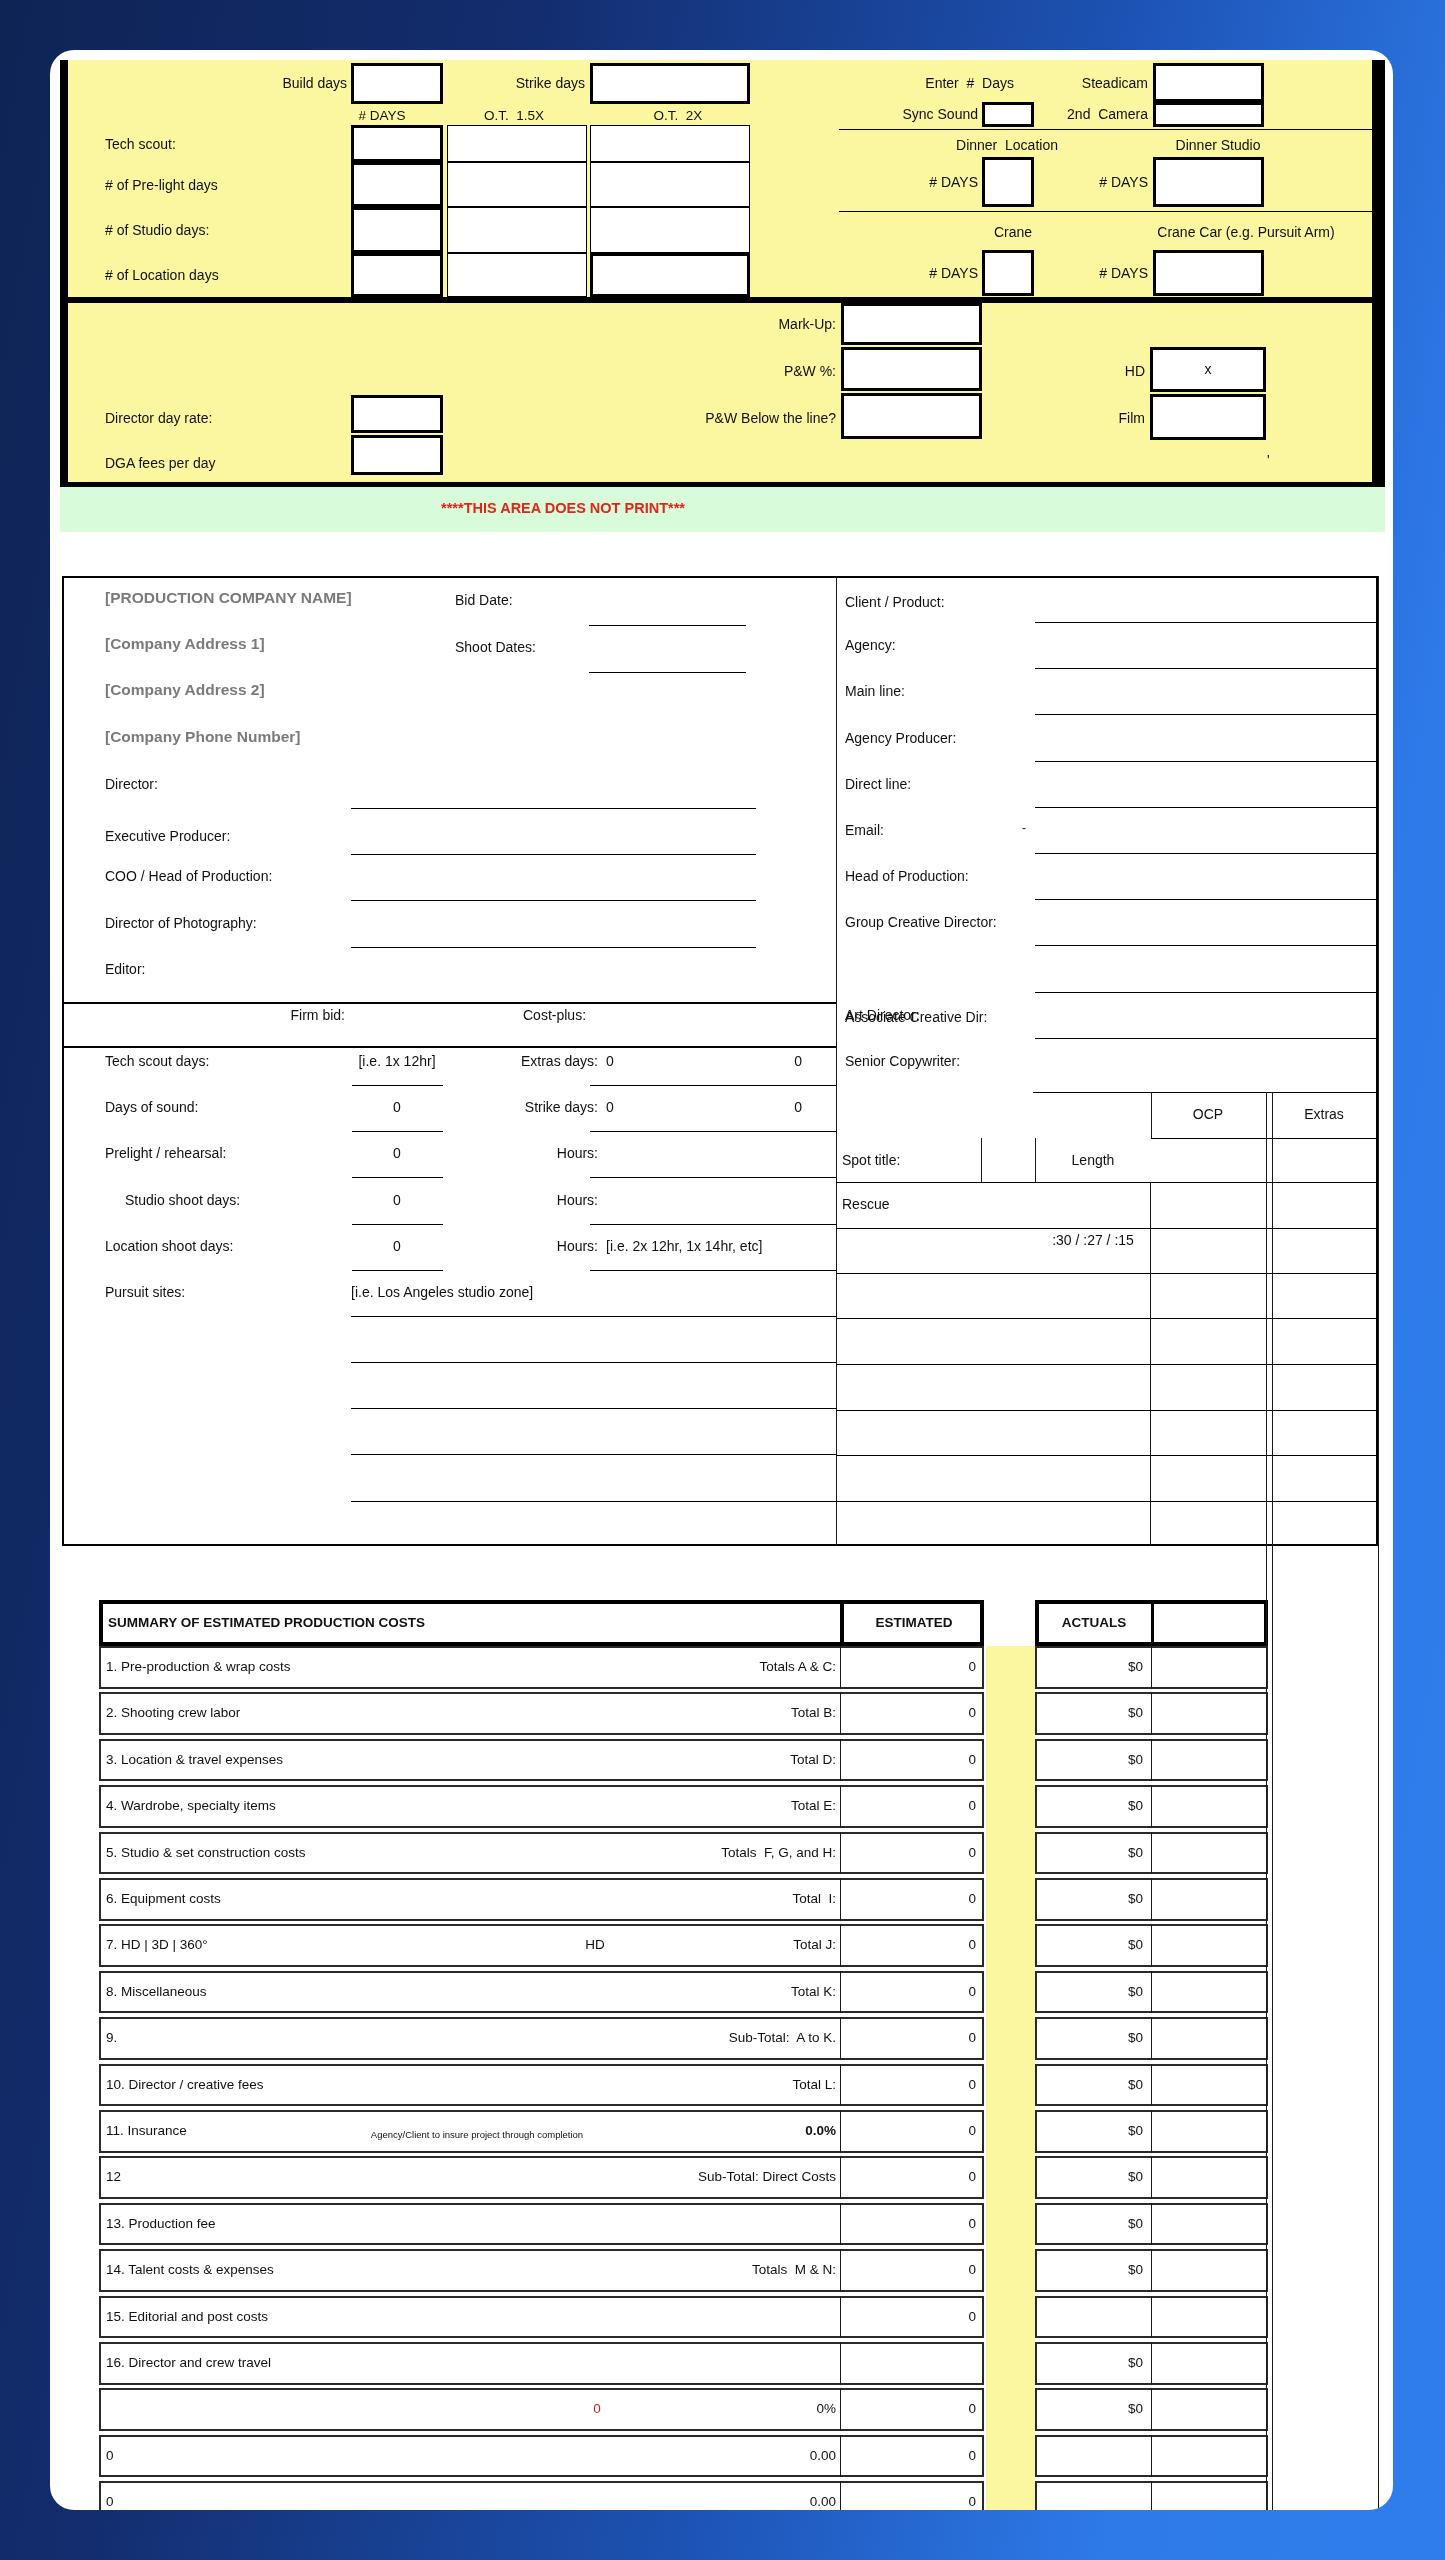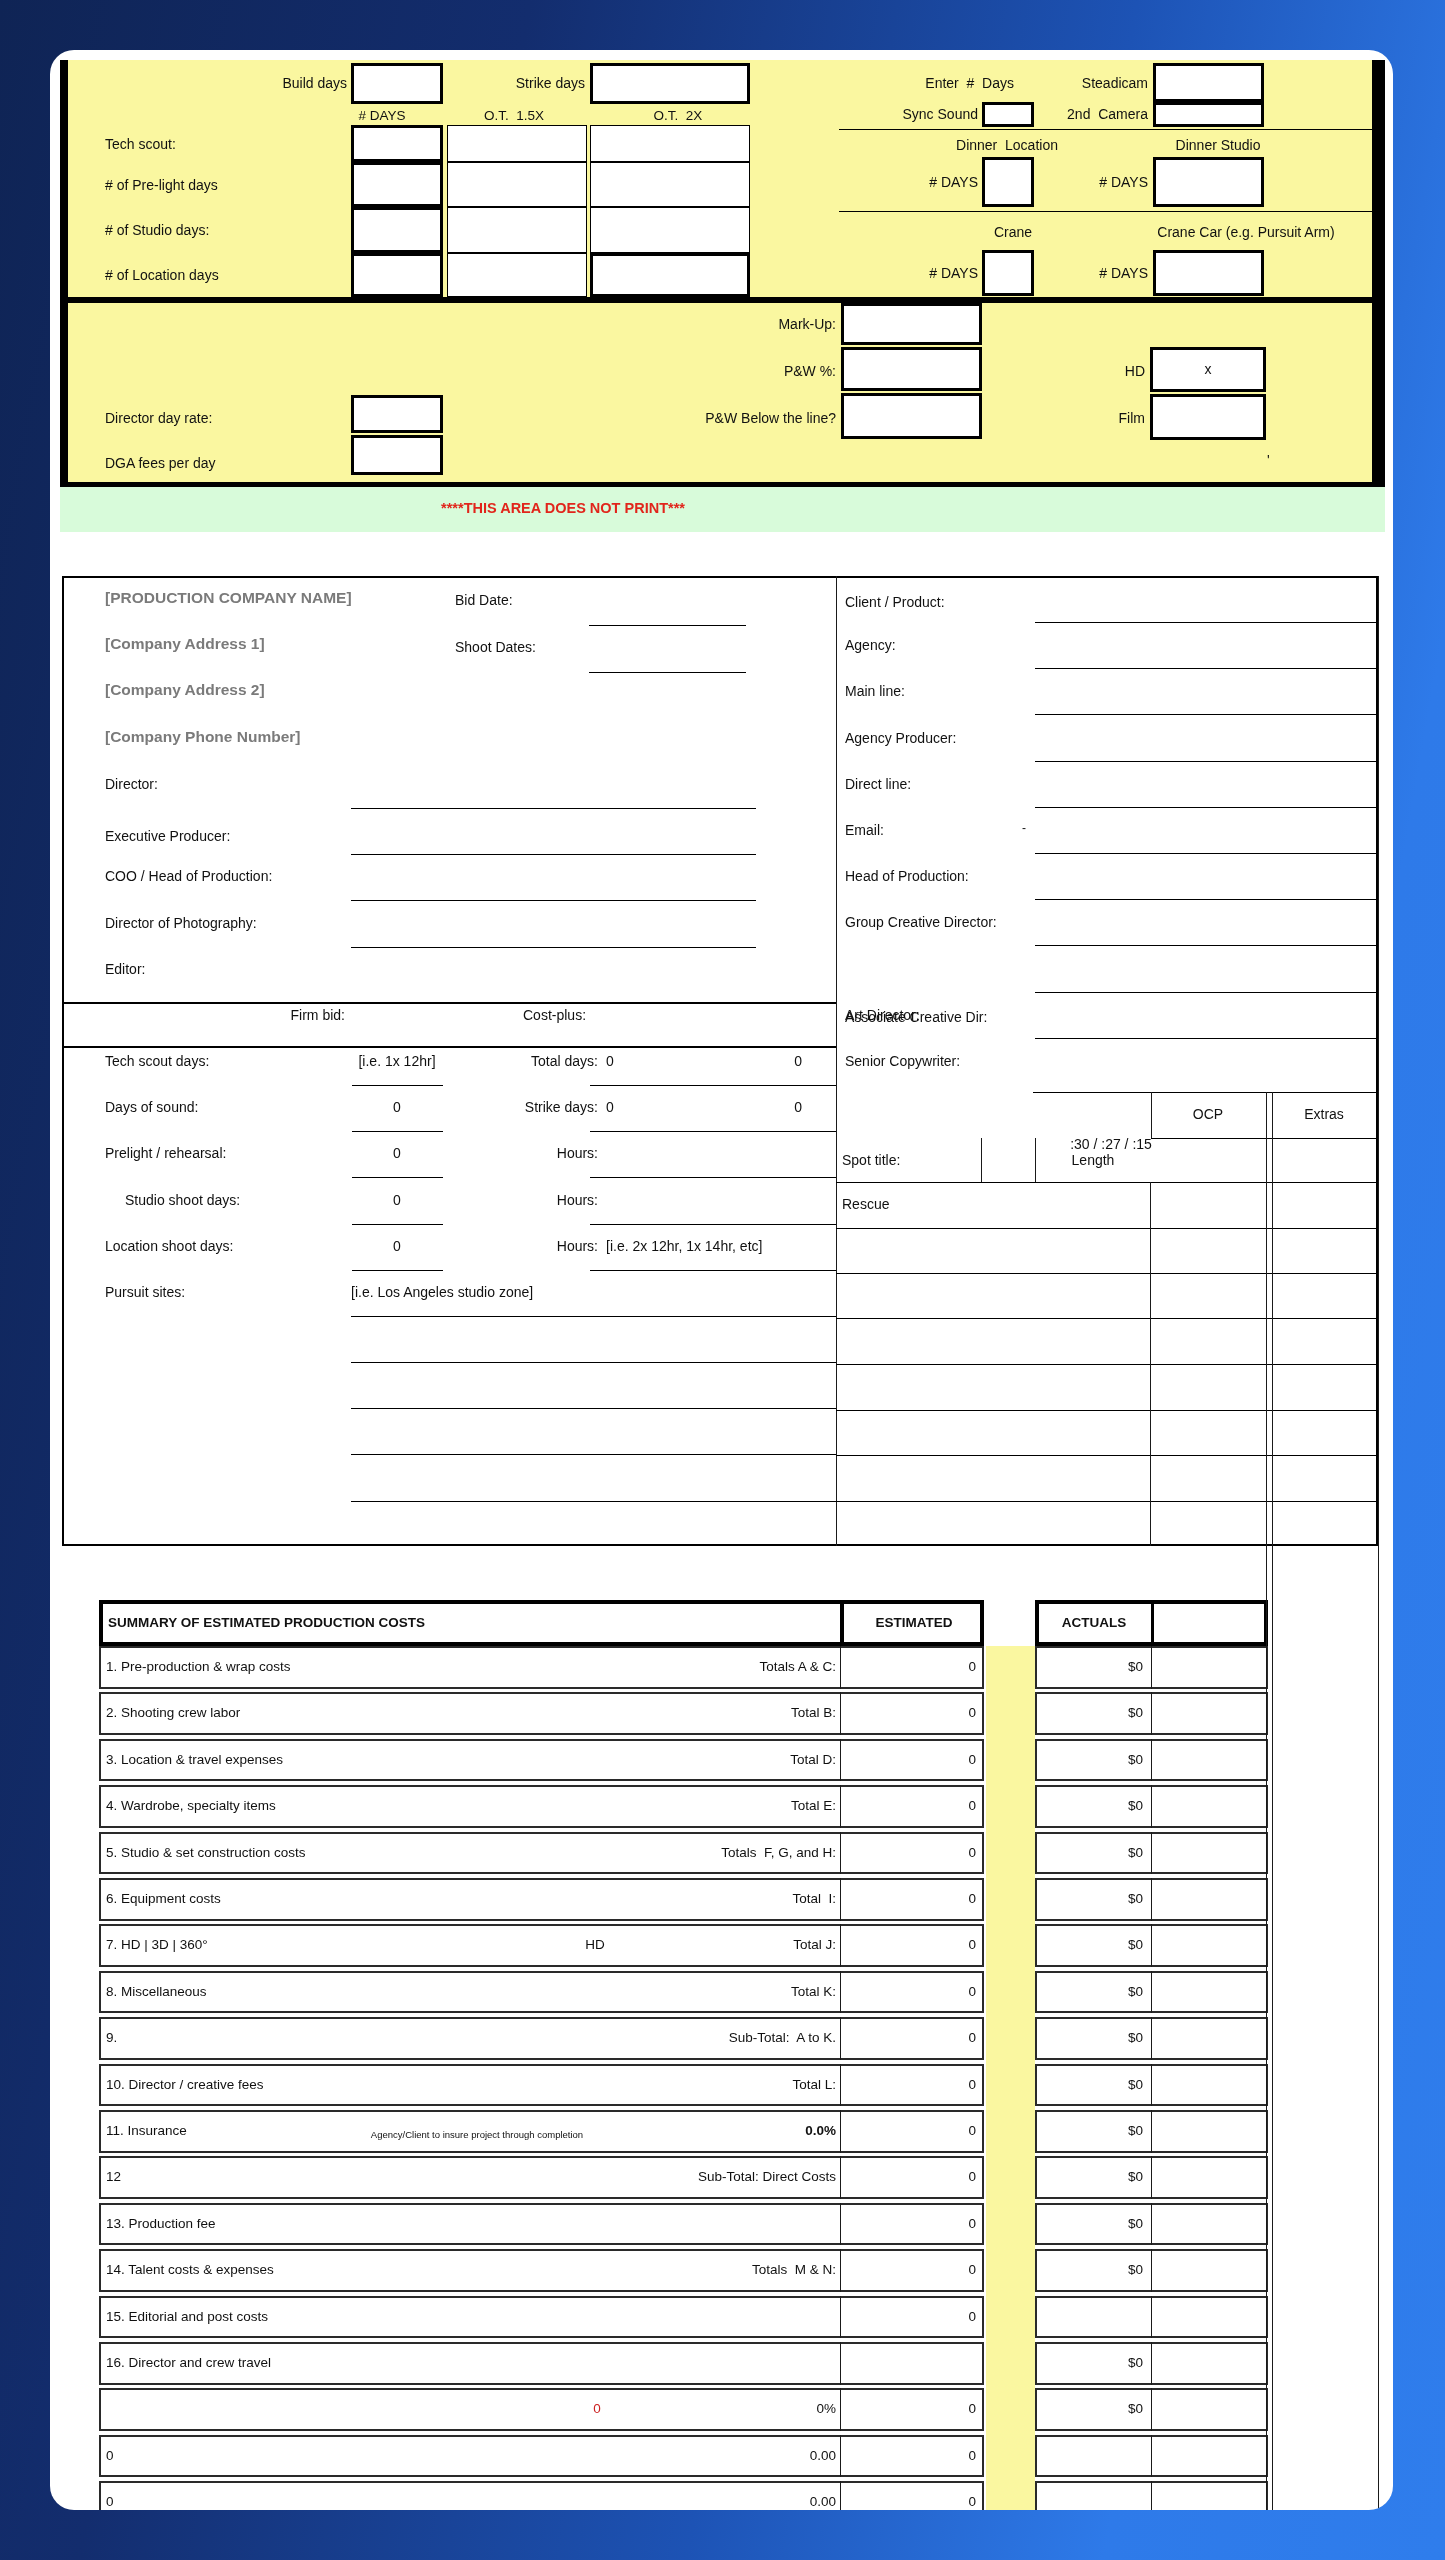--- a/index.html
+++ b/index.html
@@ -126,21 +126,21 @@
         <div class="lbl" style="left: 55px; top: 862.6px;">Director of Photography:</div>
         <div class="ul" style="left: 301px; top: 896.6px; width: 405px;"></div>
         <div class="lbl" style="left: 55px; top: 908.8px;">Editor:</div>
         <div class="hl" style="left: 12px; top: 952px; width: 774px; border-top-width: 2.5px;"></div>
         <div class="lbl" style="right: 1048px; top: 955px;">Firm bid:</div>
         <div class="lbl" style="left: 473px; top: 955px;">Cost-plus:</div>
         <div class="hl" style="left: 12px; top: 996px; width: 774px; border-top-width: 2.5px;"></div>
         <div class="lbl" style="left: 55px; top: 1001px;">Tech scout days:</div>
         <div class="lbl ctr" style="left: 347px; top: 1001px;">[i.e. 1x 12hr]</div>
         <div class="ul" style="left: 302px; top: 1035px; width: 91px;"></div>
-        <div class="lbl" style="right: 795px; top: 1001px;">Total days:</div>
+        <div class="lbl" style="right: 795px; top: 1001px;">Extras days:</div>
         <div class="lbl" style="left: 556px; top: 1001px;">0</div>
         <div class="lbl" style="right: 591px; top: 1001px;">0</div>
         <div class="ul" style="left: 540px; top: 1035px; width: 246px;"></div>
         <div class="lbl" style="left: 55px; top: 1047.2px;">Days of sound:</div>
         <div class="lbl ctr" style="left: 347px; top: 1047.2px;">0</div>
         <div class="ul" style="left: 302px; top: 1081.2px; width: 91px;"></div>
         <div class="lbl" style="right: 795px; top: 1047.2px;">Strike days:</div>
         <div class="lbl" style="left: 556px; top: 1047.2px;">0</div>
         <div class="lbl" style="right: 591px; top: 1047.2px;">0</div>
         <div class="ul" style="left: 540px; top: 1081.2px; width: 246px;"></div>
@@ -195,21 +195,21 @@
         <div class="vl" style="left: 1101px; top: 1042px; height: 46px;"></div>
         <div class="lbl ctr" style="left: 1158px; top: 1054px;">OCP</div>
         <div class="lbl ctr" style="left: 1274px; top: 1054px;">Extras</div>
         <div class="ul" style="left: 1101px; top: 1088px; width: 227px;"></div>
         <div class="lbl" style="left: 792px; top: 1100px;">Spot title:</div>
         <div class="vl" style="left: 931px; top: 1088px; height: 44px;"></div>
         <div class="vl" style="left: 985px; top: 1088px; height: 44px;"></div>
         <div class="lbl ctr" style="left: 1043px; top: 1100px;">Length</div>
         <div class="ul" style="left: 786px; top: 1132px; width: 542px;"></div>
         <div class="lbl" style="left: 792px; top: 1144px;">Rescue</div>
-        <div class="lbl ctr" style="left: 1043px; top: 1084px; margin-left: 18px;">:30 / :27 / :15</div>
+        <div class="lbl ctr" style="left: 1043px; top: 1180px;">:30 / :27 / :15</div>
         <div class="ul" style="left: 786px; top: 1178px; width: 542px;"></div>
         <div class="ul" style="left: 786px; top: 1223px; width: 542px;"></div>
         <div class="ul" style="left: 786px; top: 1268px; width: 542px;"></div>
         <div class="ul" style="left: 786px; top: 1314px; width: 542px;"></div>
         <div class="ul" style="left: 786px; top: 1360px; width: 542px;"></div>
         <div class="ul" style="left: 786px; top: 1405px; width: 542px;"></div>
         <div class="ul" style="left: 786px; top: 1451px; width: 542px;"></div>
         <div class="vl" style="left: 1100px; top: 1132px; height: 364px;"></div>
       </div>
 

